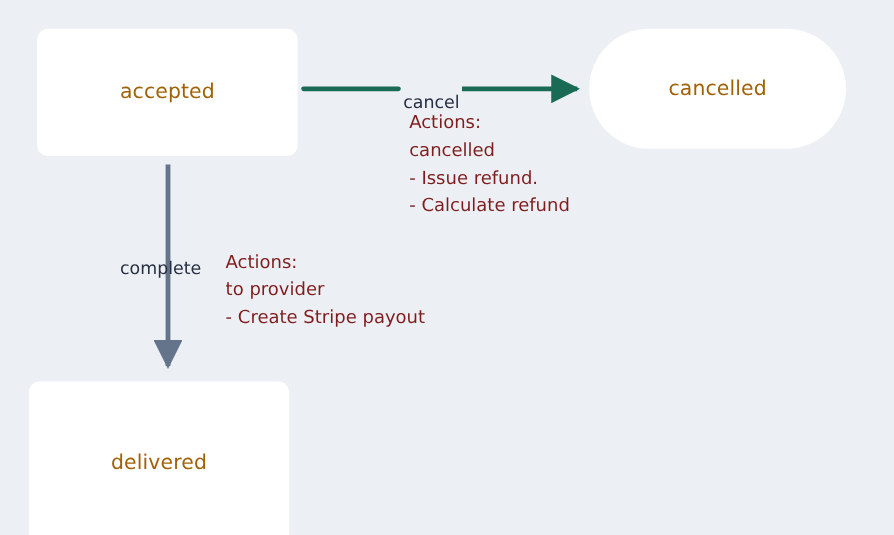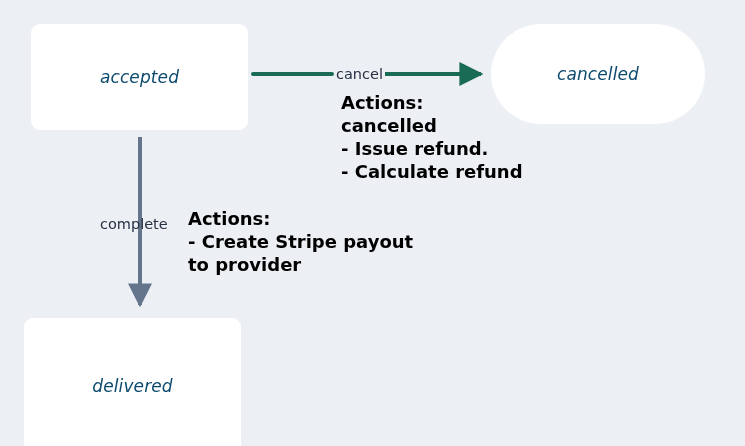--- a/index.html
+++ b/index.html
@@ -23,23 +23,22 @@
   
   .node {
     position: absolute;
     background: #ffffff;
     display: flex;
     align-items: center;
     justify-content: center;
     box-sizing: border-box;
   }
   .node-label {
-    font-style: italic;
     font-size: 17px;
-    color: #0c4a6e;
+    color: #a16207;
     letter-spacing: 0.1px;
     white-space: nowrap;
   }
 
   #node-accepted {
     left: 31px;
     top: 24px;
     width: 217px;
     height: 106px;
     border-radius: 9px;
@@ -71,35 +70,34 @@
 
   
   .edge-label {
     position: absolute;
     font-size: 14.5px;
     color: #273043;
     white-space: nowrap;
   }
   #label-cancel {
     left: 336px;
-    top: 66px;
+    top: 78px;
   }
   #label-complete {
     left: 100px;
     top: 216px;
   }
 
   
   .actions-note {
     position: absolute;
-    color: #000000;
-    font-size: 18px;
+    color: #7f1d1d;
+    font-size: 15px;
     line-height: 23px;
     white-space: nowrap;
-    font-weight: bold;
   }
   #actions-cancel {
     left: 341px;
     top: 91px;
   }
   #actions-complete {
     left: 188px;
     top: 207px;
   }
   .actions-line {
@@ -146,17 +144,17 @@
 
   <div id="actions-cancel" class="actions-note">
     <span class="actions-line">Actions:</span>
     <span class="actions-line">cancelled</span>
     <span class="actions-line">- Issue refund.</span>
     <span class="actions-line">- Calculate refund</span>
   </div>
 
   <div id="actions-complete" class="actions-note">
     <span class="actions-line">Actions:</span>
+    <span class="actions-line">to provider</span>
     <span class="actions-line">- Create Stripe payout</span>
-    <span class="actions-line">to provider</span>
   </div>
 
 </div>
 
 </body></html>

